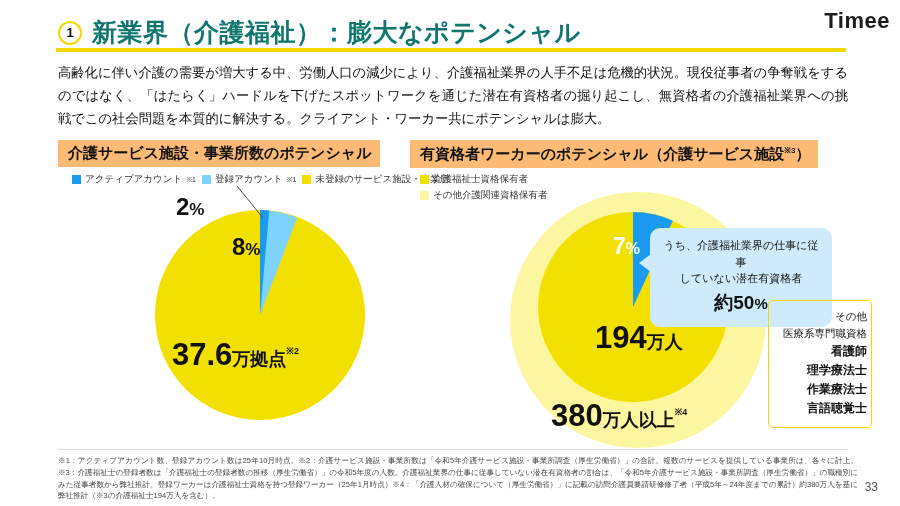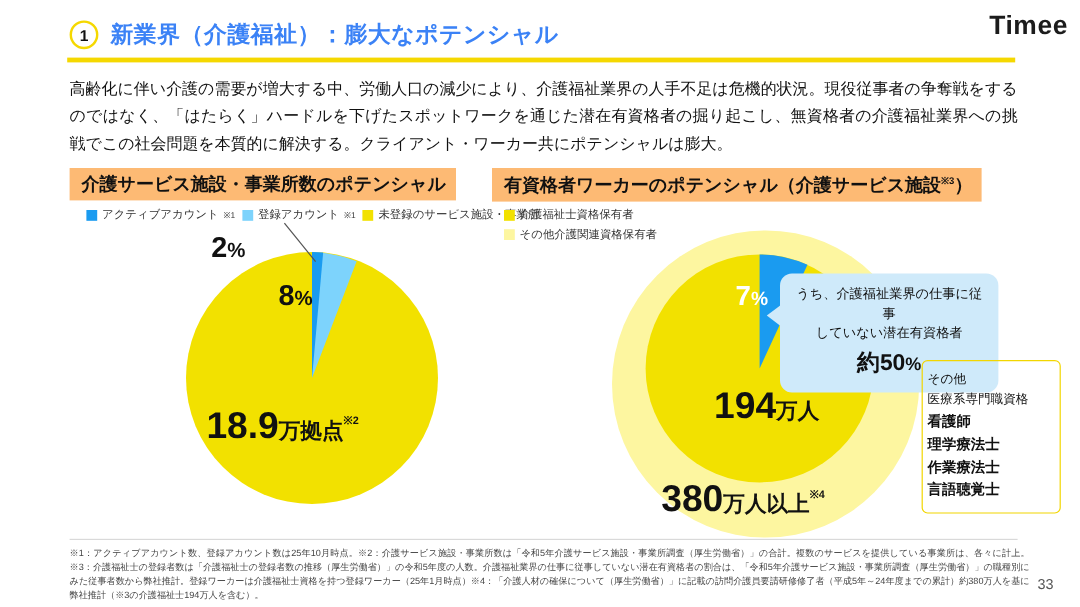--- a/index.html
+++ b/index.html
@@ -21,31 +21,32 @@
   .title-row {
     position: absolute; top: 16px; left: 58px;
     display: flex; align-items: center; gap: 10px;
   }
   .title-num {
     width: 24px; height: 24px; border-radius: 50%;
     border: 2px solid #f5d800; color: #111;
     font-size: 13px; font-weight: bold;
     display: flex; align-items: center; justify-content: center;
   }
-  .title-text { font-size: 19px; font-weight: bold; color: #3b82f6; letter-spacing: .5px; }
+  .title-text { font-size: 25px; font-weight: bold; color: #0f766e; letter-spacing: .5px; }
   .title-underline {
     position: absolute; left: 56px; top: 48px; width: 790px; height: 4px;
     background: #f5d800;
   }
 
   
   .lead {
     position: absolute; left: 58px; top: 63px; width: 790px;
     font-size: 13.3px; line-height: 1.72; color: #111;
     text-align: justify;
+    font-family: Liberation Mono, monospace;
   }
 
   
   .panel-head {
     position: absolute;
     font-size: 15px; font-weight: bold; color: #111;
     padding: 4px 8px 4px 10px;
     background: #fdba74;
   }
   .panel-head.left { left: 58px; top: 140px; }
@@ -82,23 +83,23 @@
   .callout .big { font-size: 19px; font-weight: bold; display: block; margin-top: 2px; }
   .callout .big .pct { font-size: 15px; }
   .callout:after {
     content: ""; position: absolute; left: -11px; top: 26px;
     border-top: 9px solid transparent; border-bottom: 9px solid transparent;
     border-right: 12px solid #cfeafa;
   }
 
   
   .sidebox {
-    position: absolute; left: 768px; top: 300px; width: 116px;
+    position: absolute; left: 768px; top: 300px; width: 104px;
     border: 1.5px solid #f2d600; border-radius: 5px;
-    padding: 7px 4px 9px 4px; text-align: left;
+    padding: 7px 4px 9px 4px; text-align: right;
     font-size: 11px; color: #111; line-height: 1.6;
   }
   .sidebox .hd { font-size: 10.5px; }
   .sidebox .item { font-weight: bold; font-size: 12px; }
 
   
   .notes-rule {
     position: absolute; left: 58px; top: 449px; width: 790px;
     border-top: 1px solid #d9d9d9;
   }
@@ -160,21 +161,21 @@
 
   <div class="chart-label" style="left:176px; top:193px; font-size:24px;">
     <span>2</span><span style="font-size:17px">%</span>
   </div>
 
   <div class="chart-label" style="left:232px; top:233px; font-size:24px;">
     <span>8</span><span style="font-size:17px">%</span>
   </div>
 
   <div class="chart-label big-num" style="left:172px; top:337px;">
-    <span>18.9</span><span class="unit">万拠点</span><sup>※2</sup>
+    <span>37.6</span><span class="unit">万拠点</span><sup>※2</sup>
   </div>
 
   <div class="panel-head right">
     <span>有資格者ワーカーのポテンシャル（介護サービス施設</span><sup>※3</sup><span>）</span>
   </div>
 
   <div class="legend right">
     <div class="legend-row">
       <span class="sw" style="background:#f2e100"></span>
       <span>介護福祉士資格保有者</span>

